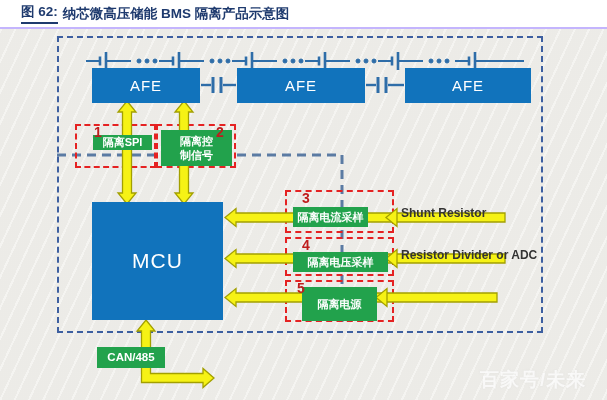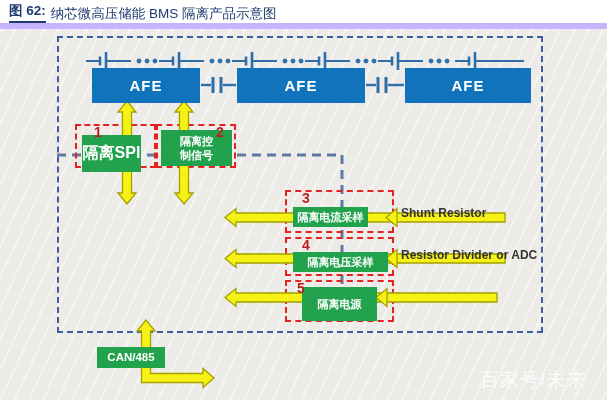--- a/index.html
+++ b/index.html
@@ -4,48 +4,48 @@
 <style>
   html,body{margin:0;padding:0;}
   #stage{
     position:relative; width:607px; height:400px; overflow:hidden;
     font-family:"Liberation Sans","DejaVu Sans",sans-serif;
     background:#ffffff;
   }
   
   #title-bar{
     position:absolute; left:0; top:0; width:607px; height:29px;
-    background:#ffffff; border-bottom:6px solid #c4b5fd;
-    display:flex; align-items:flex-end; padding-left:9px; box-sizing:border-box;
+    background:#ffffff; border-bottom:2px solid #c4b5fd;
+    display:flex; align-items:center; padding-left:21px; box-sizing:border-box;
   }
   #title-bar .t-prefix{
     color:#1e3a6e; font-weight:bold; font-size:13.5px;
     border-bottom:2px solid #1e3a6e; padding-bottom:1px; margin-right:5px;
     white-space:nowrap;
   }
   #title-bar .t-text{
-    color:#1e3a6e; font-weight:normal; font-size:13.5px; white-space:nowrap;
+    color:#1e3a6e; font-weight:bold; font-size:13.5px; white-space:nowrap;
   }
   
   #diagram-bg{
     position:absolute; left:0; top:29px; width:607px; height:371px;
     background:#efeeea;
     background-image:repeating-linear-gradient(115deg,
       rgba(255,255,255,0.35) 0px, rgba(255,255,255,0.35) 2px,
       rgba(0,0,0,0.012) 2px, rgba(0,0,0,0.012) 13px);
   }
   .abs{position:absolute;}
   #outer-border{
     left:57px; top:36px; width:486px; height:297px;
     border:2px dashed #3d5fa0; box-sizing:border-box;
   }
   svg.layer{left:0; top:0; width:607px; height:400px; pointer-events:none;}
   
   .blue-block{
-    background:#1173bc; color:#ffffff; font-weight:bold;
+    background:#1173bc; color:#ffffff; font-weight:normal;
     display:flex; align-items:center; justify-content:center;
     letter-spacing:1px; box-sizing:border-box;
   }
   .green-block{
     background:#22a24c; color:#ffffff; font-weight:bold;
     display:flex; align-items:center; justify-content:center;
     text-align:center; box-sizing:border-box; white-space:pre-line;
     line-height:1.3;
   }
   .red-dash-box{
@@ -164,31 +164,32 @@
       <polygon points="225,258.5 236,249.5 236,254 505,254 505,263 236,263 236,267.5"></polygon>
       <polygon points="386,258.5 397,249.5 397,267.5"></polygon>
 
       <polygon points="225,297.5 236,288.5 236,293 497,293 497,302 236,302 236,306.5"></polygon>
       <polygon points="376,297.5 387,288.5 387,306.5"></polygon>
 
       <polygon points="146,320 155,331 150.5,331 150.5,373.5 203,373.5 203,368.5 214,378 203,387.5 203,382.5 141.5,382.5 141.5,331 137,331"></polygon>
     </g>
   </svg>
 
-  <div class="abs green-block" style="left:82px;top:135px;width:59px;height:37px;font-size:16px;">隔离SPI</div>
+  <div class="abs green-block" style="left:93px;top:135px;width:59px;height:15px;font-size:11px;">隔离SPI</div>
   <div class="abs green-block" style="left:161px;top:130px;width:71px;height:36px;font-size:11px;">隔离控
 制信号</div>
   <div class="abs green-block" style="left:293px;top:207px;width:75px;height:20px;font-size:11px;">隔离电流采样</div>
   <div class="abs green-block" style="left:293px;top:252px;width:95px;height:20px;font-size:11px;">隔离电压采样</div>
   <div class="abs green-block" style="left:302px;top:287px;width:75px;height:34px;font-size:11px;">隔离电源</div>
   <div class="abs green-block" style="left:97px;top:347px;width:68px;height:21px;font-size:11.5px;">CAN/485</div>
 
   <div class="abs blue-block" style="left:92px;top:68px;width:108px;height:35px;font-size:15px;">AFE</div>
   <div class="abs blue-block" style="left:237px;top:68px;width:128px;height:35px;font-size:15px;">AFE</div>
   <div class="abs blue-block" style="left:405px;top:68px;width:126px;height:35px;font-size:15px;">AFE</div>
+  <div class="abs blue-block" style="left:92px;top:202px;width:131px;height:118px;font-size:21px;">MCU</div>
 
   <div class="abs module-num" style="left:88px;top:125px;">1</div>
   <div class="abs module-num" style="left:210px;top:125px;">2</div>
   <div class="abs module-num" style="left:296px;top:191px;">3</div>
   <div class="abs module-num" style="left:296px;top:238px;">4</div>
   <div class="abs module-num" style="left:291px;top:281px;">5</div>
 
   <div class="abs ext-label" style="left:401px;top:190px;">Shunt Resistor</div>
   <div class="abs ext-label" style="left:401px;top:232px;">Resistor Divider or ADC</div>
 

